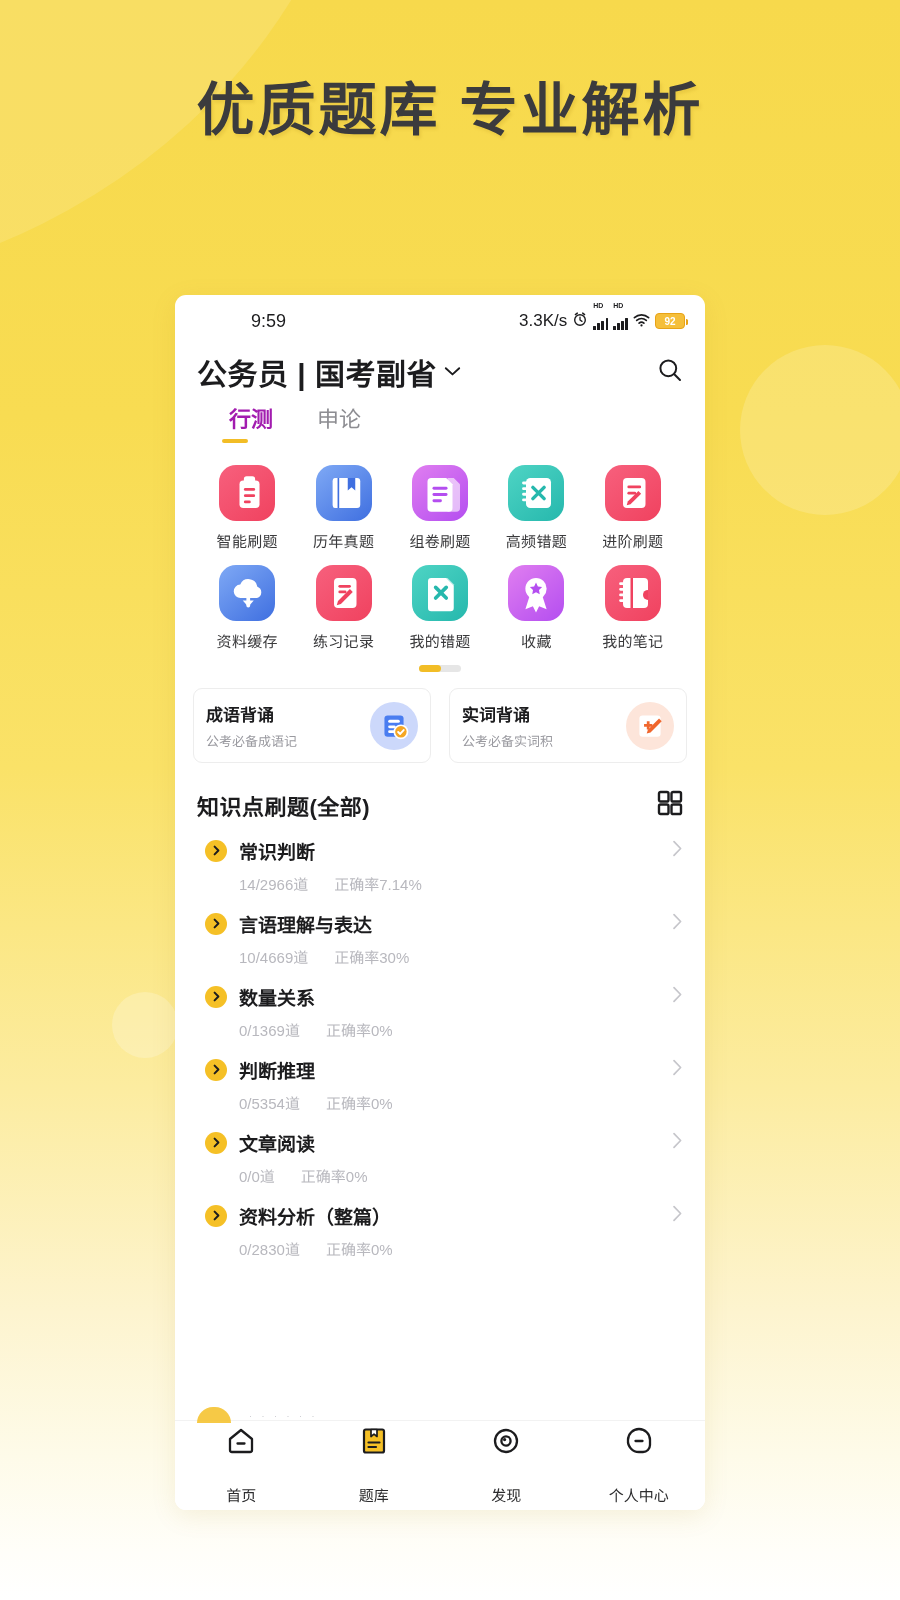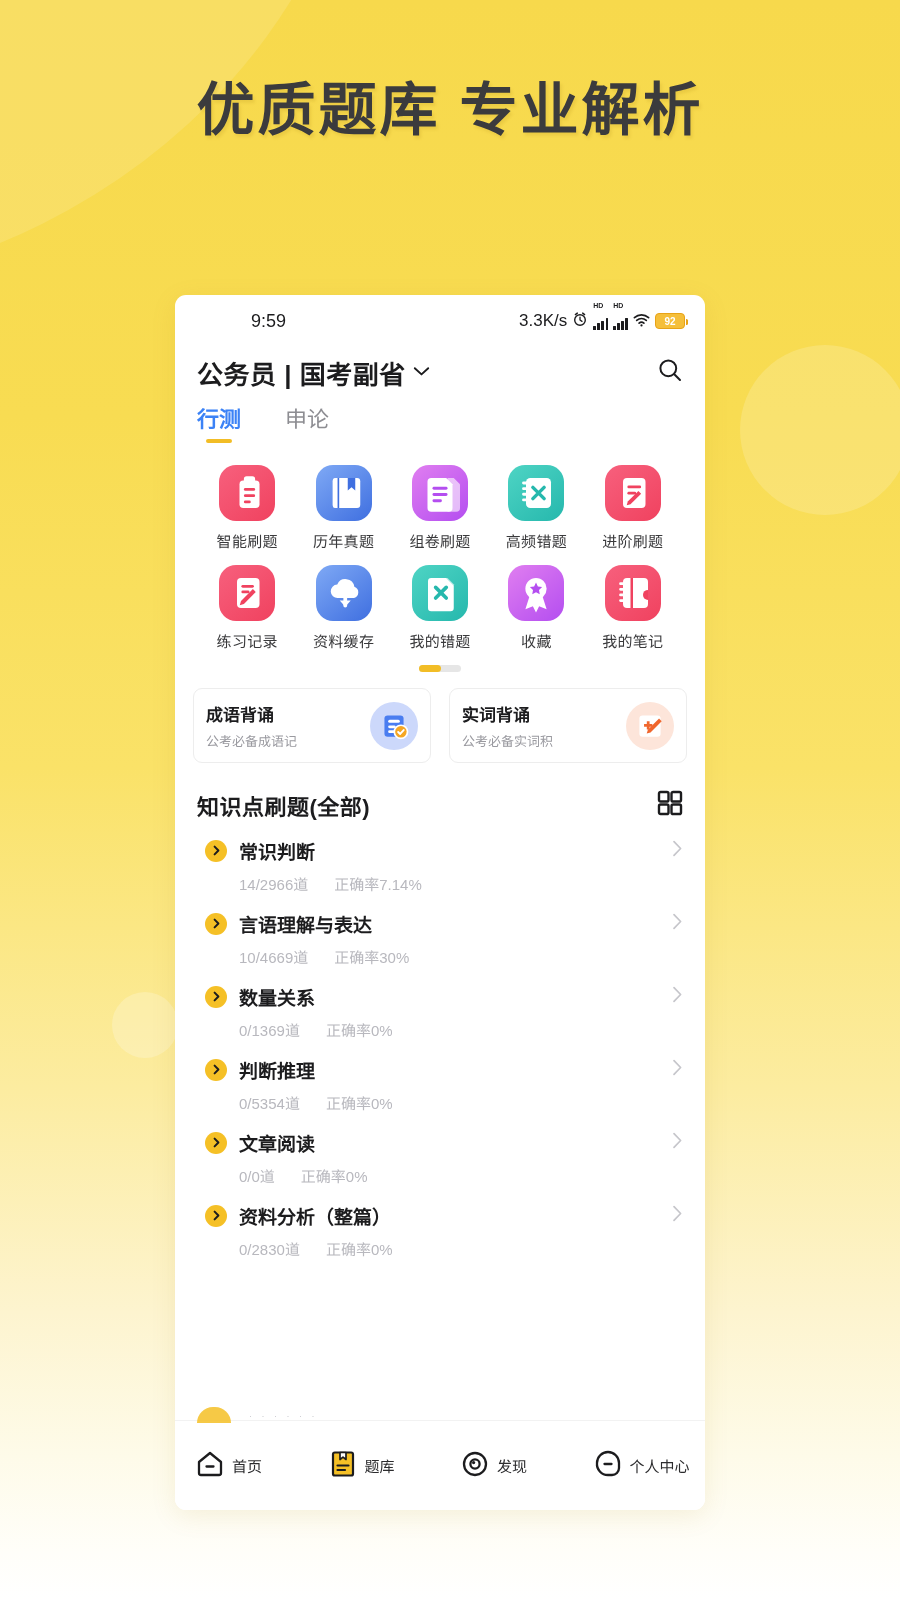--- a/index.html
+++ b/index.html
@@ -97,30 +97,30 @@
     width:2.5px; height:6px; background:#e8a317; border-radius:0 1.5px 1.5px 0;
   }
   #battery-text { font-size:10px; font-weight:bold; color:#ffffff; }
 
   
   #app-header {
     flex:0 0 50px; display:flex; align-items:center;
     padding:0 22px;
   }
   #header-title {
-    font-size:26px; font-weight:bold; color:#1c1c1e; letter-spacing:.5px;
+    font-size:30px; font-weight:bold; color:#1c1c1e; letter-spacing:.5px;
   }
   #chevron-down { margin-left:7px; display:inline-block; color:#1c1c1e; }
   #search-icon { margin-left:auto; }
 
   
   #tabs { flex:0 0 48px; display:flex; align-items:flex-start; padding:4px 0 0 22px; gap:44px; }
   .tab { position:relative; padding-bottom:10px; cursor:pointer; }
   .tab-label { font-size:22px; color:#8d8d92; font-weight:500; }
-  .tab.active .tab-label { color:#3b82f6; font-weight:bold; }
+  .tab.active .tab-label { color:#a21caf; font-weight:bold;margin-left:32px; }
   .tab.active:after {
     content:""; position:absolute; left:50%; transform:translateX(-50%);
     bottom:0; width:26px; height:4px; background:#f2bd26; border-radius:2px;
   }
 
   
   #icon-grid { padding:10px 24px 0; }
   .grid-row { display:flex; }
   .grid-cell {
     flex:1; display:flex; flex-direction:column; align-items:center;
@@ -175,21 +175,21 @@
   .kp-arrow { margin-left:auto; color:#c6c6cb; }
   .kp-meta { display:flex; gap:26px; padding:9px 0 0 34px; }
   .kp-meta span { font-size:15px; color:#b8b8be; }
 
   
   #bottom-nav {
     flex:0 0 90px; display:flex; align-items:center;
     border-top:1px solid #f2f2f2; background:#fff; position:relative;
   }
   .nav-item {
-    flex:1; display:flex; align-items:center; gap:7px; cursor:pointer;margin-left:20px;
+    flex:1; display:flex; flex-direction:column; align-items:center; gap:24px; cursor:pointer;
   }
   .nav-label { font-size:15px; color:#2c2c2e; }
   #nav-scroll-hint {
     position:absolute; top:-14px; left:22px; width:34px; height:16px;
     background:#f5c026; border-radius:34px 34px 0 0; opacity:.85;
   }
   #nav-dots {
     position:absolute; top:-10px; left:74px;
     font-size:9px; letter-spacing:3.5px; color:#c9c9ce;
   }
@@ -328,39 +328,39 @@
        <rect x="11.5" y="10" width="11" height="2.2" rx="1.1" fill="#f0425f"></rect>
        <rect x="11.5" y="15" width="7" height="2.2" rx="1.1" fill="#f0425f"></rect>
        <path d="M22.5 16.5 14 25l-3 .8.8-3 8.5-8.5z" fill="#f0425f"></path>
             </svg>
        </div>
        <div class="grid-label">进阶刷题</div>
         </div>
       </div>
       <div class="grid-row">
         <div class="grid-cell">
+          <div class="app-icon" style="background:linear-gradient(140deg,#7fa9f5,#3f6fe0)">
+         <svg width="40" height="40" viewBox="0 0 32 32">
+              <path d="M11 20a5.4 5.4 0 0 1-.4-10.8 7.2 7.2 0 0 1 13.7 1.7A4.8 4.8 0 0 1 24 20z" fill="#ffffff"></path>
+       <path d="M17 17v9" stroke="#ffffff" stroke-width="3" stroke-linecap="round"></path>
+       <path d="M12.6 22 17 27l4.4-5z" fill="#ffffff"></path>
+            </svg>
+       </div>
+       <div class="grid-label">资料缓存</div>
+        </div>
+        <div class="grid-cell">
           <div class="app-icon" style="background:linear-gradient(140deg,#f7607d,#f0425f)">
          <svg width="40" height="40" viewBox="0 0 32 32">
               <rect x="8" y="4" width="18" height="24" rx="3.2" fill="#ffffff"></rect>
        <rect x="11.5" y="9.5" width="10" height="2.2" rx="1.1" fill="#f0425f"></rect>
        <rect x="11.5" y="14" width="6.5" height="2.2" rx="1.1" fill="#f0425f"></rect>
        <path d="M23 15.2 13.5 24.8l-3.3.9 1-3.3 9.5-9.6z" fill="#f0425f"></path>
             </svg>
        </div>
        <div class="grid-label">练习记录</div>
-        </div>
-        <div class="grid-cell">
-          <div class="app-icon" style="background:linear-gradient(140deg,#7fa9f5,#3f6fe0)">
-         <svg width="40" height="40" viewBox="0 0 32 32">
-              <path d="M11 20a5.4 5.4 0 0 1-.4-10.8 7.2 7.2 0 0 1 13.7 1.7A4.8 4.8 0 0 1 24 20z" fill="#ffffff"></path>
-       <path d="M17 17v9" stroke="#ffffff" stroke-width="3" stroke-linecap="round"></path>
-       <path d="M12.6 22 17 27l4.4-5z" fill="#ffffff"></path>
-            </svg>
-       </div>
-       <div class="grid-label">资料缓存</div>
         </div>
         <div class="grid-cell">
           <div class="app-icon" style="background:linear-gradient(140deg,#4ed4c4,#26b8ad)">
          <svg width="40" height="40" viewBox="0 0 32 32">
               <path d="M21 4h1l5 5v1z" fill="#ffffff" opacity=".6"></path>
        <path d="M9 4h12l6 6v18a2.6 2.6 0 0 1-2.6 2.6H9A2.6 2.6 0 0 1 6.4 28V6.6A2.6 2.6 0 0 1 9 4z" fill="#ffffff"></path>
        <path d="M12.5 11.5 21 20M21 11.5 12.5 20" stroke="#26b8ad" stroke-width="2.9" stroke-linecap="round"></path>
             </svg>
        </div>
        <div class="grid-label">我的错题</div>

